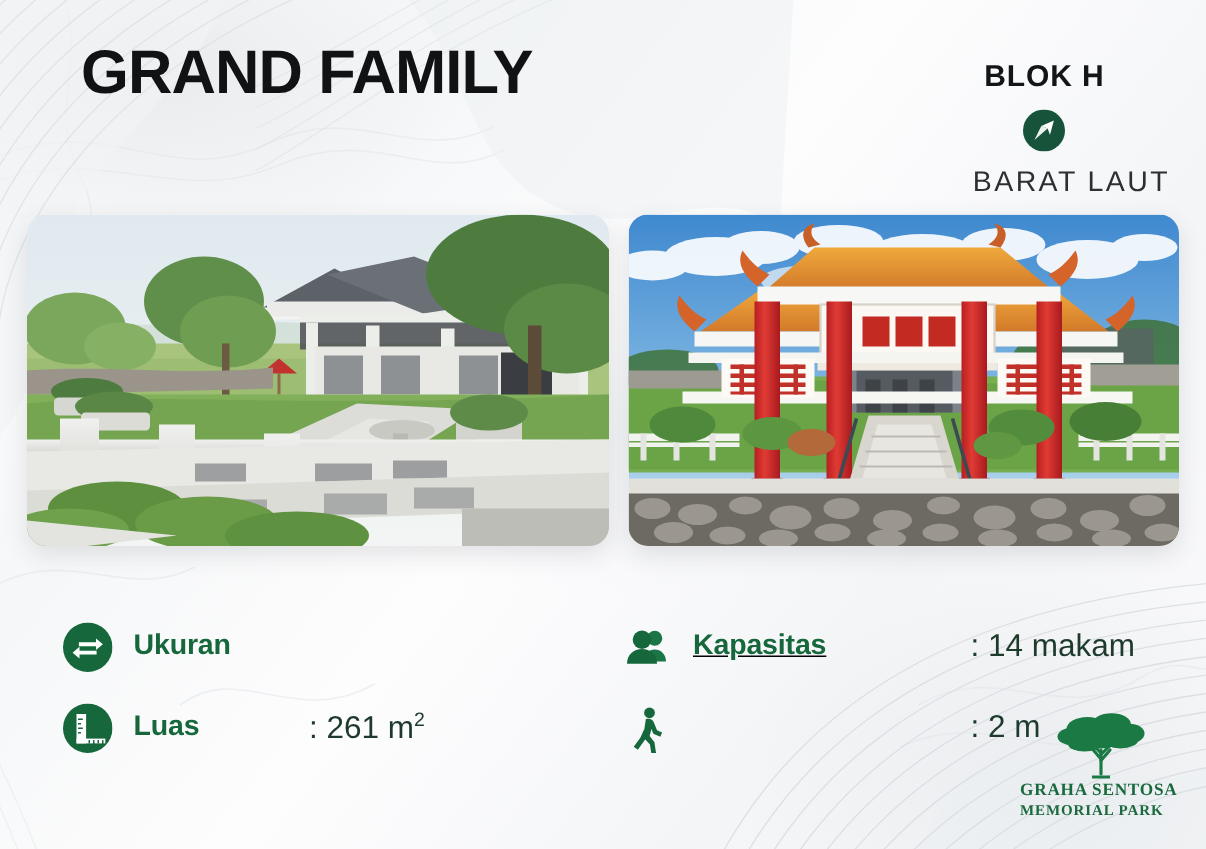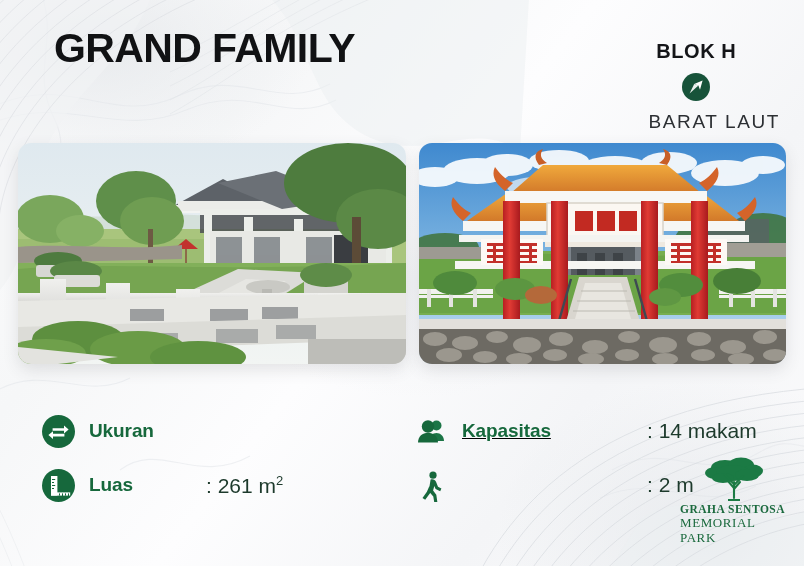--- a/index.html
+++ b/index.html
@@ -107,21 +107,21 @@
     width:108px; 
   }
   .brand-tree { width:62px; height:48px; margin:0 auto; display:block; }
   .brand-name {
     font-family:"Liberation Serif", serif;
     font-size:11.5px; font-weight:700; letter-spacing:.5px;
     color:#1b6a3e; line-height:1.15; margin-top:1px;
   }
   .brand-sub {
     font-family:"Liberation Serif", serif;
-    font-size:13px; font-weight:400; letter-spacing:.6px;
+    font-size:10px; font-weight:700; letter-spacing:.6px;
     color:#1b6a3e; line-height:1.15;
   }
 </style>
 </head>
 <body>
 
 <div class="canvas">
 
   <svg class="marble" viewBox="0 0 804 566" preserveAspectRatio="none">
     <g stroke="#e3e6ea" fill="none" stroke-width="1.1" opacity=".55">

